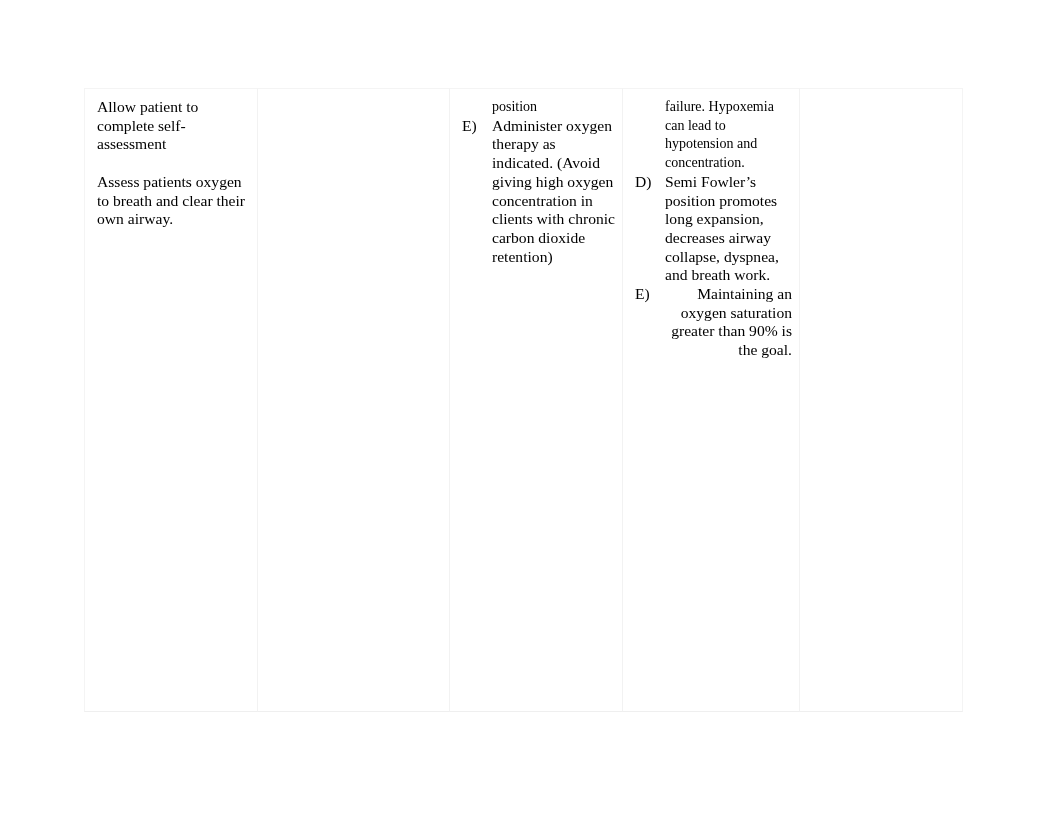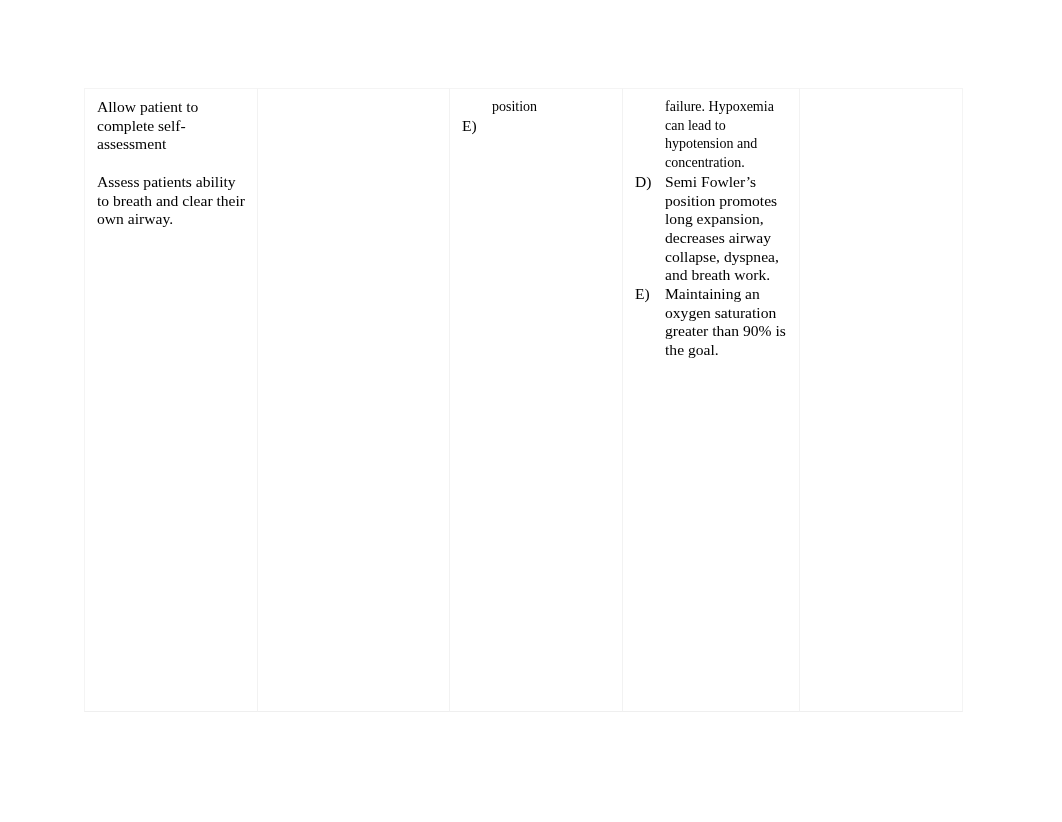--- a/index.html
+++ b/index.html
@@ -106,47 +106,49 @@
     font-size: 15.6px;
     line-height: 18.7px;
   }
   ol.letter-list > li > .item-text {
     display: block;
   }
 
   .sub-para {
     display: block;
     margin: 0;
+    text-align: right;
   }
 </style>
 </head>
 <body>
 
 <div id="page-sheet">
 
   <div id="care-plan-table">
 
     <div class="table-column col-1">
       <div class="cell-inner">
         <p class="para">Allow patient to complete self-assessment</p>
         <div class="para-gap"></div>
-        <p class="para">Assess patients ability to breath and clear their own airway.</p>
+        <p class="para">Assess patients oxygen to breath and clear their own airway.</p>
       </div>
     </div>
 
     <div class="table-column col-2">
       <div class="cell-inner"></div>
     </div>
 
     <div class="table-column col-3">
       <div class="cell-inner">
         <p class="cont-line">position</p>
         <ol class="letter-list">
           <li>
             <span class="marker">E)</span>
+            <span class="item-text">Administer oxygen therapy as indicated. (Avoid giving high oxygen concentration in clients with chronic carbon dioxide retention)</span>
           </li>
         </ol>
       </div>
     </div>
 
     <div class="table-column col-4">
       <div class="cell-inner">
         <p class="cont-line">failure. Hypoxemia can lead to hypotension and concentration.</p>
         <ol class="letter-list">
           <li>

